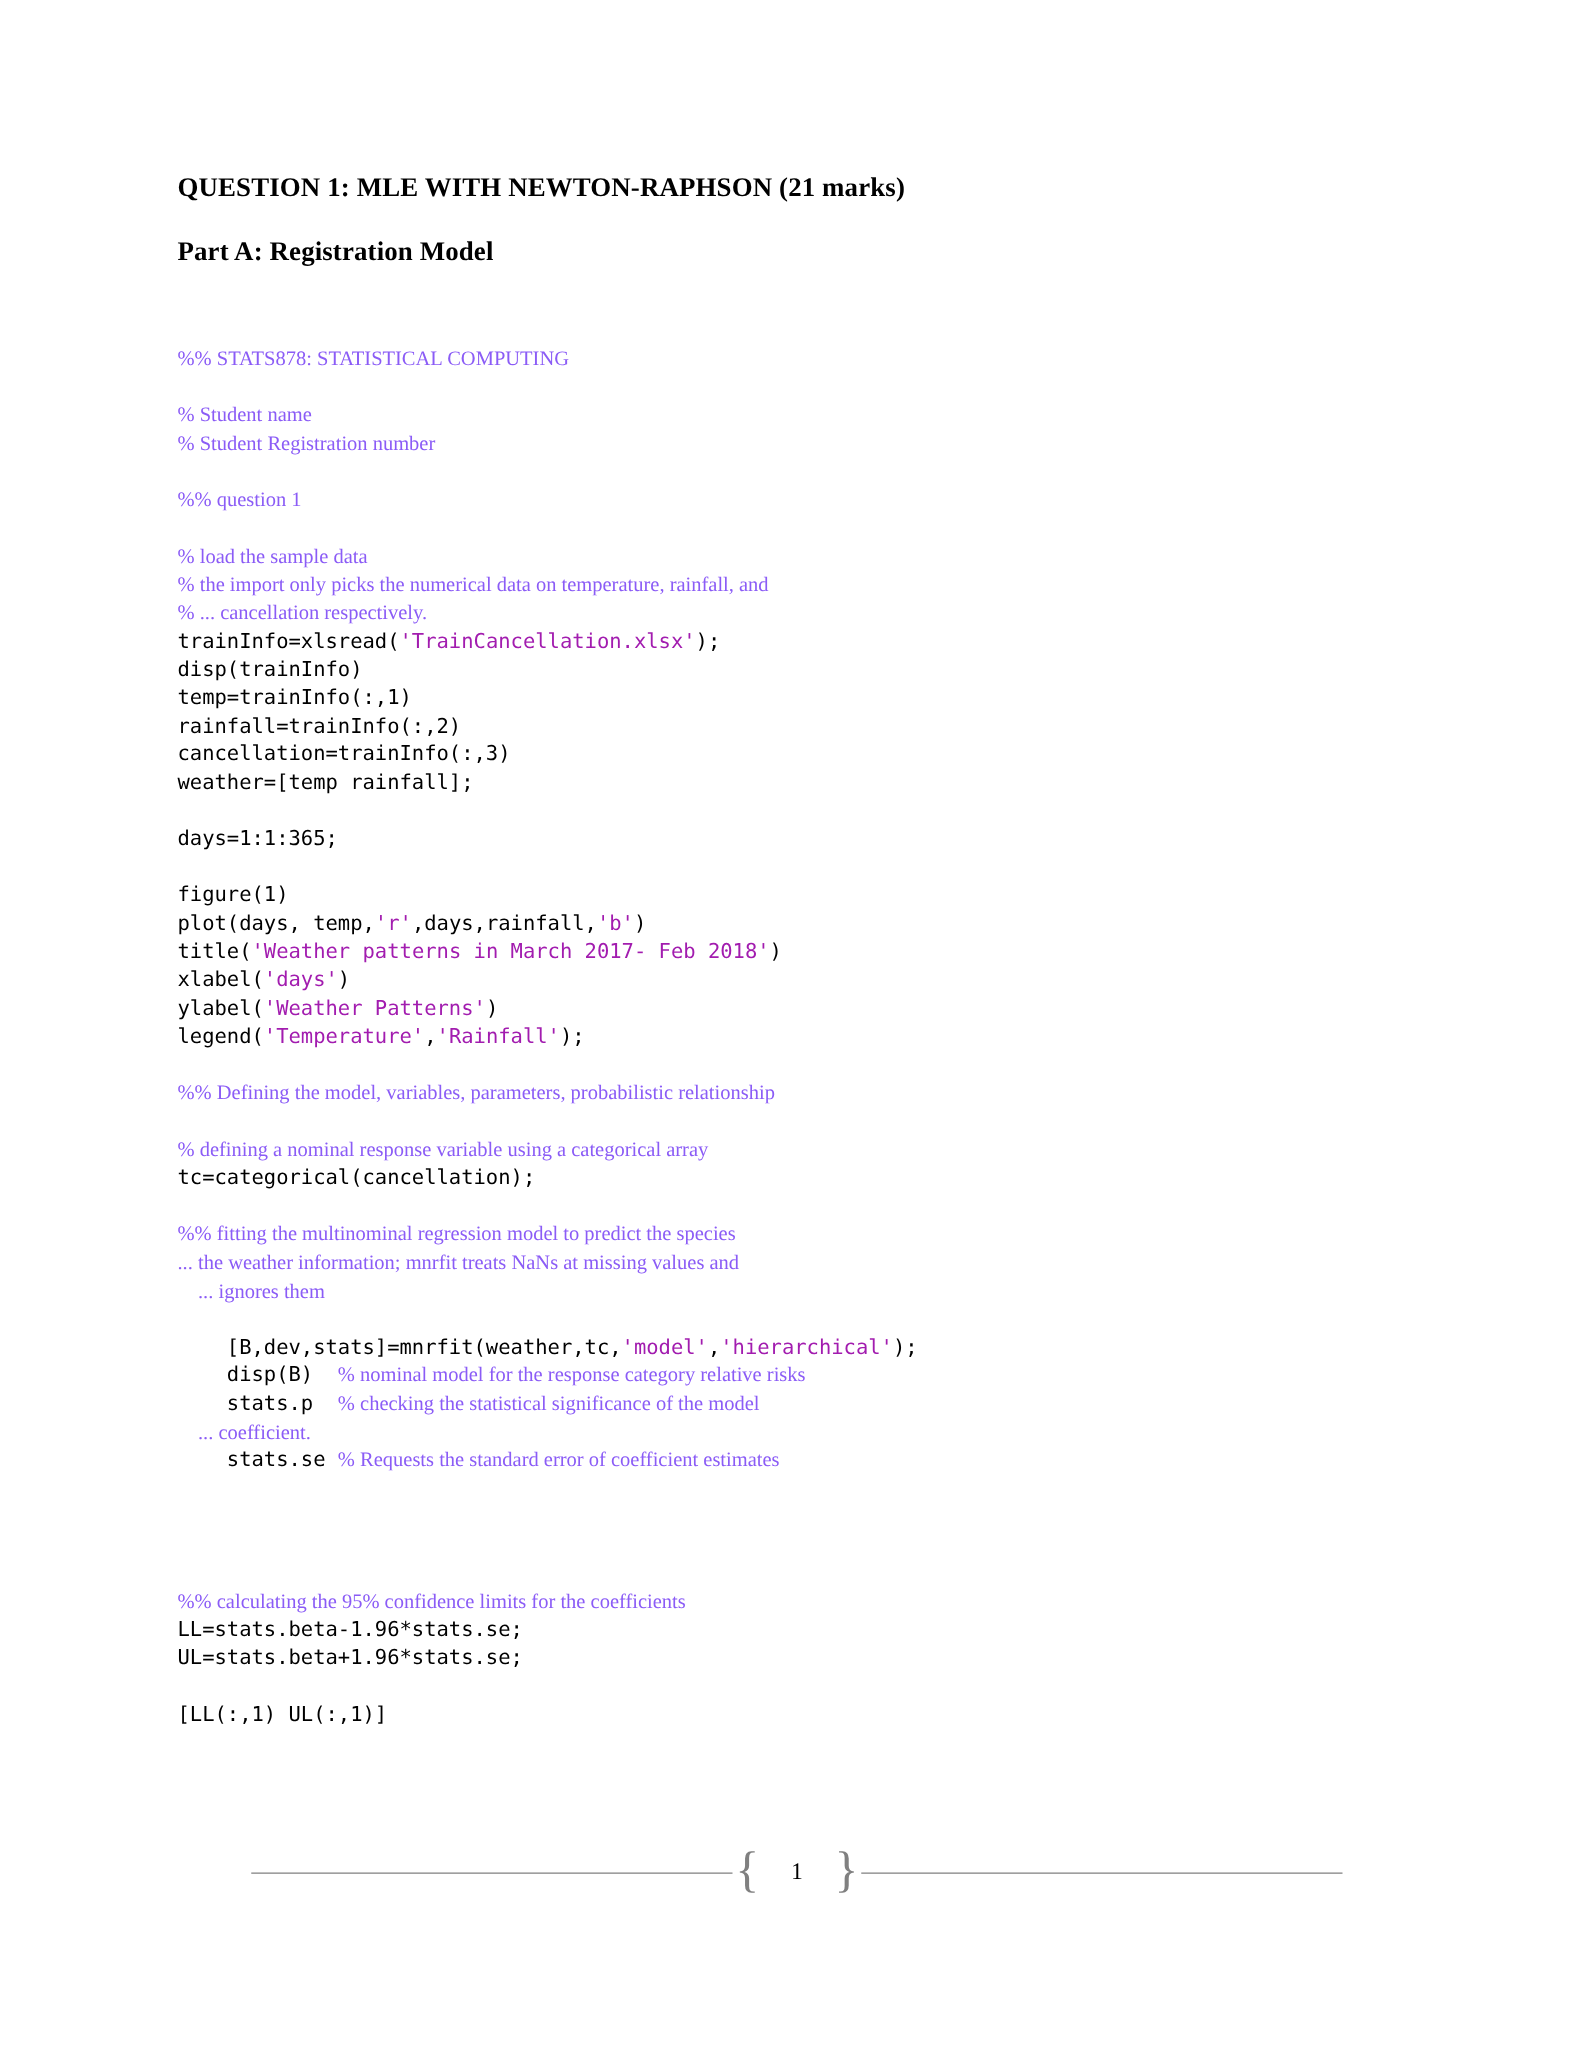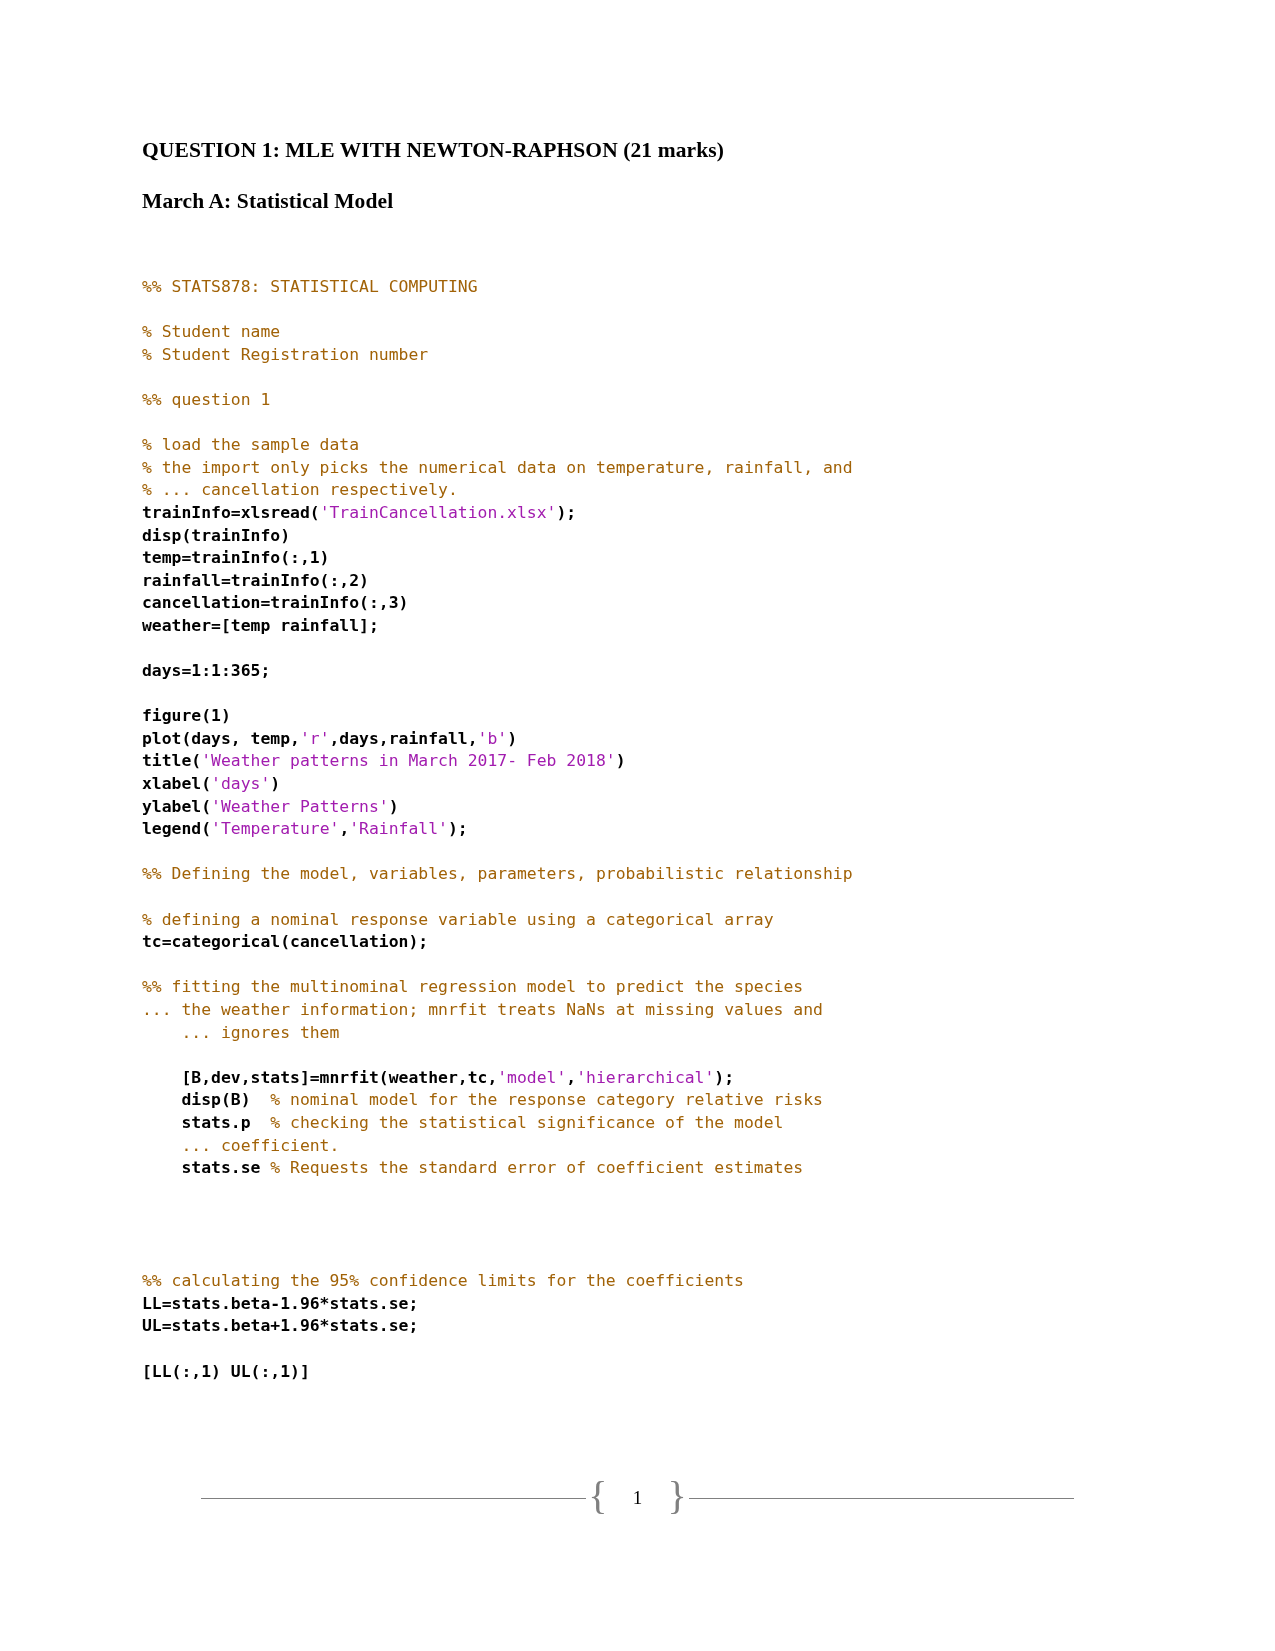--- a/index.html
+++ b/index.html
@@ -42,23 +42,23 @@
     white-space: pre;
     letter-spacing: 0px;
   }
   .code-line {
     white-space: pre;
     min-height: 22.6px;
   }
   .code-line.blank {
     height: 22.6px;
   }
-  .tok-comment { color: #a16207; }
+  .tok-comment { color: #8b5cf6; font-family: Liberation Serif, serif; }
   .tok-string  { color: #a21caf; }
-  .tok-code    { color: #000000; font-weight: bold; }
+  .tok-code    { color: #000000; }
 
   .footer {
     position: absolute;
     left: 0;
     right: 0;
     top: 1478px;
     height: 40px;
     display: flex;
     align-items: center;
     justify-content: center;
@@ -85,21 +85,21 @@
   }
 </style>
 </head>
 <body>
 
 <div class="page">
 
   <div class="content">
 
     <h1 class="heading h1">QUESTION 1: MLE WITH NEWTON-RAPHSON (21 marks)</h1>
-    <h2 class="heading h2">March A: Statistical Model</h2>
+    <h2 class="heading h2">Part A: Registration Model</h2>
 
     <div class="code-block"><div class="code-line"><span class="tok-comment">%% STATS878: STATISTICAL COMPUTING</span></div><div class="code-line blank">&nbsp;</div><div class="code-line"><span class="tok-comment">% Student name</span></div><div class="code-line"><span class="tok-comment">% Student Registration number</span></div><div class="code-line blank">&nbsp;</div><div class="code-line"><span class="tok-comment">%% question 1</span></div><div class="code-line blank">&nbsp;</div><div class="code-line"><span class="tok-comment">% load the sample data</span></div><div class="code-line"><span class="tok-comment">% the import only picks the numerical data on temperature, rainfall, and</span></div><div class="code-line"><span class="tok-comment">% ... cancellation respectively.</span></div><div class="code-line"><span class="tok-code">trainInfo=xlsread(</span><span class="tok-string">'TrainCancellation.xlsx'</span><span class="tok-code">);</span></div><div class="code-line"><span class="tok-code">disp(trainInfo)</span></div><div class="code-line"><span class="tok-code">temp=trainInfo(:,1)</span></div><div class="code-line"><span class="tok-code">rainfall=trainInfo(:,2)</span></div><div class="code-line"><span class="tok-code">cancellation=trainInfo(:,3)</span></div><div class="code-line"><span class="tok-code">weather=[temp rainfall];</span></div><div class="code-line blank">&nbsp;</div><div class="code-line"><span class="tok-code">days=1:1:365;</span></div><div class="code-line blank">&nbsp;</div><div class="code-line"><span class="tok-code">figure(1)</span></div><div class="code-line"><span class="tok-code">plot(days, temp,</span><span class="tok-string">'r'</span><span class="tok-code">,days,rainfall,</span><span class="tok-string">'b'</span><span class="tok-code">)</span></div><div class="code-line"><span class="tok-code">title(</span><span class="tok-string">'Weather patterns in March 2017- Feb 2018'</span><span class="tok-code">)</span></div><div class="code-line"><span class="tok-code">xlabel(</span><span class="tok-string">'days'</span><span class="tok-code">)</span></div><div class="code-line"><span class="tok-code">ylabel(</span><span class="tok-string">'Weather Patterns'</span><span class="tok-code">)</span></div><div class="code-line"><span class="tok-code">legend(</span><span class="tok-string">'Temperature'</span><span class="tok-code">,</span><span class="tok-string">'Rainfall'</span><span class="tok-code">);</span></div><div class="code-line blank">&nbsp;</div><div class="code-line"><span class="tok-comment">%% Defining the model, variables, parameters, probabilistic relationship</span></div><div class="code-line blank">&nbsp;</div><div class="code-line"><span class="tok-comment">% defining a nominal response variable using a categorical array</span></div><div class="code-line"><span class="tok-code">tc=categorical(cancellation);</span></div><div class="code-line blank">&nbsp;</div><div class="code-line"><span class="tok-comment">%% fitting the multinominal regression model to predict the species</span></div><div class="code-line"><span class="tok-comment">... the weather information; mnrfit treats NaNs at missing values and</span></div><div class="code-line"><span class="tok-comment">    ... ignores them</span></div><div class="code-line blank">&nbsp;</div><div class="code-line"><span class="tok-code">    [B,dev,stats]=mnrfit(weather,tc,</span><span class="tok-string">'model'</span><span class="tok-code">,</span><span class="tok-string">'hierarchical'</span><span class="tok-code">);</span></div><div class="code-line"><span class="tok-code">    disp(B)  </span><span class="tok-comment">% nominal model for the response category relative risks</span></div><div class="code-line"><span class="tok-code">    stats.p  </span><span class="tok-comment">% checking the statistical significance of the model</span></div><div class="code-line"><span class="tok-comment">    ... coefficient.</span></div><div class="code-line"><span class="tok-code">    stats.se </span><span class="tok-comment">% Requests the standard error of coefficient estimates</span></div><div class="code-line blank">&nbsp;</div><div class="code-line blank">&nbsp;</div><div class="code-line blank">&nbsp;</div><div class="code-line blank">&nbsp;</div><div class="code-line"><span class="tok-comment">%% calculating the 95% confidence limits for the coefficients</span></div><div class="code-line"><span class="tok-code">LL=stats.beta-1.96*stats.se;</span></div><div class="code-line"><span class="tok-code">UL=stats.beta+1.96*stats.se;</span></div><div class="code-line blank">&nbsp;</div><div class="code-line"><span class="tok-code">[LL(:,1) UL(:,1)]</span></div></div>
 
   </div>
 
   <div class="footer">
     <div class="footer-rule"></div>
     <div class="footer-brace">{</div>
     <div class="footer-pageno">1</div>
     <div class="footer-brace">}</div>

